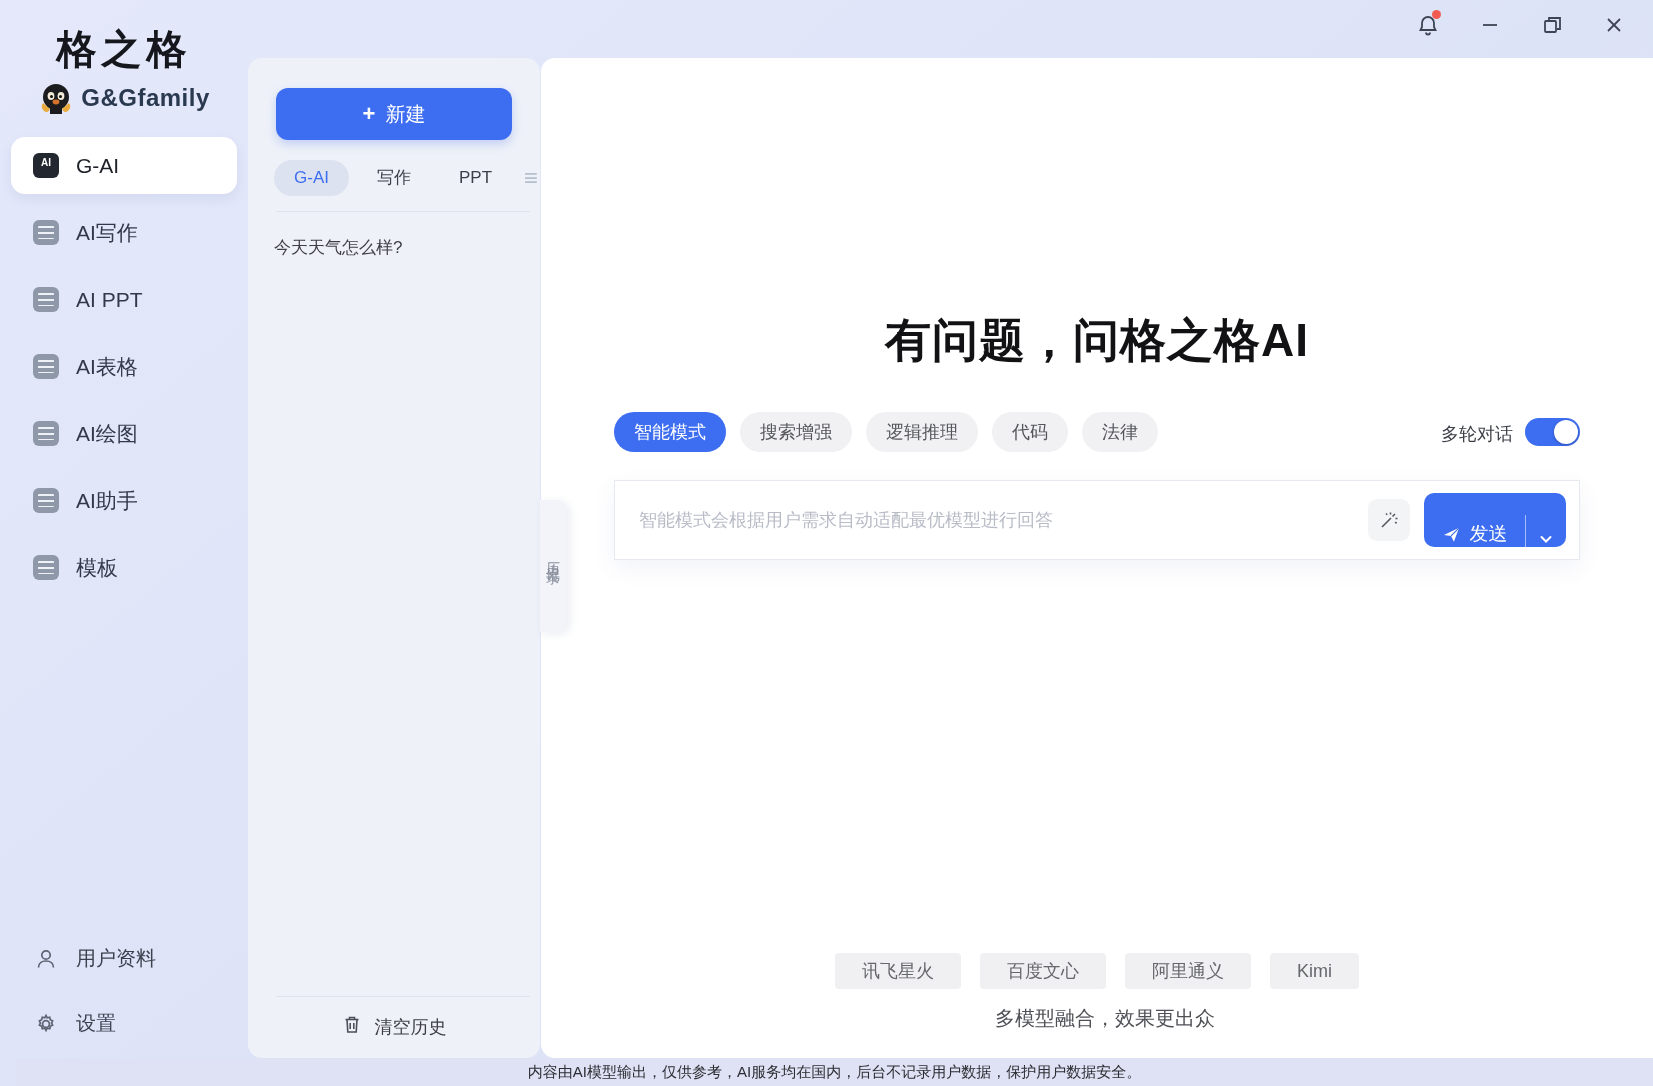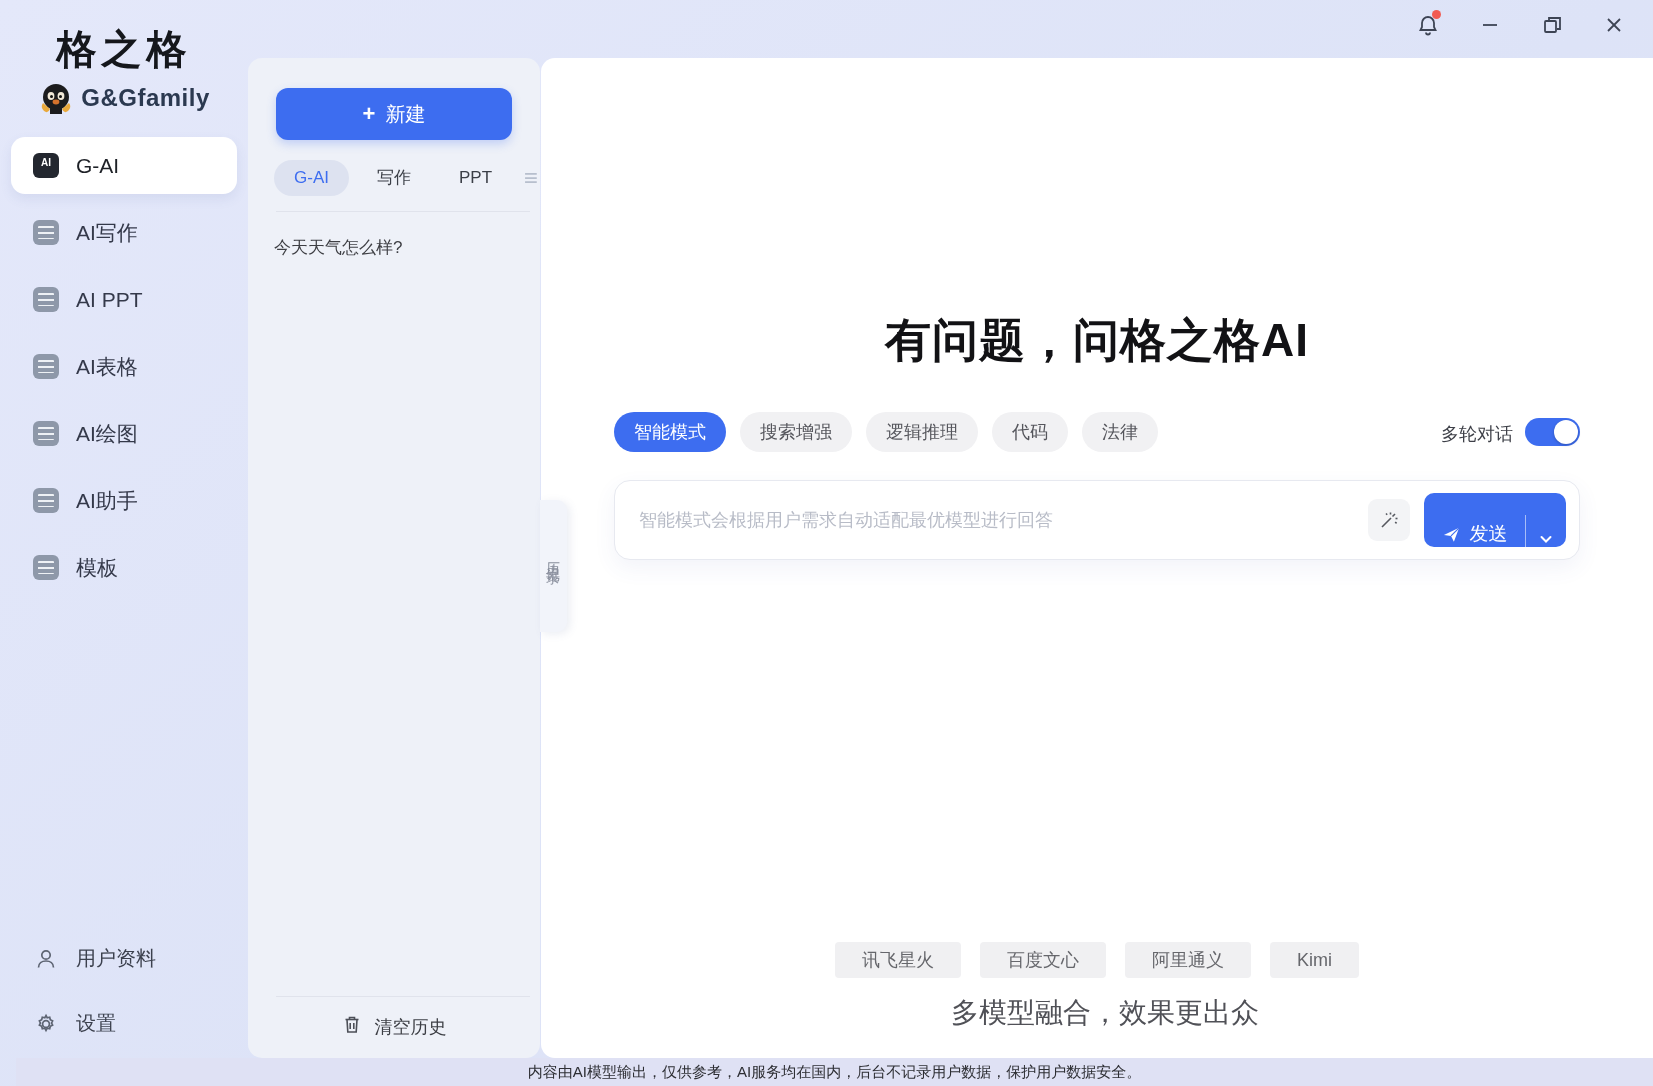--- a/index.html
+++ b/index.html
@@ -69,35 +69,35 @@
 
   .modes-row { width:966px; margin-top:40px; display:flex; align-items:center; gap:14px; }
   .mode-chip { height:40px; padding:17px 20px; border-radius:20px; background:#f1f1f3; color:#55565c; font-size:18px;
      display:flex; align-items:center; cursor:pointer; }
   .mode-chip.active { background:#3d6df0; color:#fff; }
   .multi-turn { margin-left:auto; display:flex; align-items:flex-end; gap:12px; }
   .multi-turn-label { font-size:18px; color:#3e4048; }
   .toggle { width:55px; height:28px; border-radius:14px; background:#3d6df0; position:relative; cursor:pointer; }
   .toggle .knob { position:absolute; top:2px; right:2px; width:24px; height:24px; border-radius:50%; background:#fff; box-shadow:0 1px 3px rgba(0,0,0,0.25); }
 
-  .input-box { width:966px; height:80px; margin-top:28px; background:#fff; border:1.5px solid #e7e9f0; border-radius:16px;
+  .input-box { width:966px; height:80px; margin-top:28px; background:#fff; border:1.5px solid #e7e9f0; border-radius:0;
      box-shadow:0 8px 22px rgba(70,90,170,0.07); display:flex; align-items:center; padding:0 13px 0 24px; gap:14px; }
   .query-input { flex:1; border:none; outline:none; font-size:18px; color:#33343a; font-family:"Liberation Sans",sans-serif; background:transparent; }
   .query-input::placeholder { color:#b8bcc7; }
   .wand-btn { width:42px; height:42px; border-radius:9px; background:#f3f4f6; display:flex; align-items:center; justify-content:center; cursor:pointer; flex:0 0 auto; }
   .send-btn { height:54px; width:142px; border-radius:10px; background:#3d6df0; color:#fff; display:flex; align-items:flex-end; cursor:pointer; flex:0 0 auto; }
   .send-main { flex:1; display:flex; align-items:center; justify-content:center; gap:9px; font-size:19px; }
   .send-sep { width:1px; height:32px; background:rgba(255,255,255,0.55); }
   .send-caret { width:40px; display:flex; align-items:center; justify-content:center; }
 
   .main-spacer { flex:1; }
   .model-chips { display:flex; gap:19px; }
   .model-chip { height:36px; padding:0 27px; background:#f0f0f2; border-radius:4px; color:#66676c; font-size:18px;
      display:flex; align-items:center; cursor:pointer; }
-  .tagline { margin:16px 0 26px 16px; font-size:28px; color:#505157; }
+  .tagline { margin:16px 0 26px 16px; font-size:20px; color:#505157; }
 
   
   .footer { position:absolute; left:16px; right:0; bottom:0; height:28px; background:#dfe1f4; display:flex; align-items:center; justify-content:center;
      font-size:15px; color:#2d2e33; z-index:10; }
 </style>
 </head>
 <body>
 
 <div class="win-controls">
   <div class="win-btn">

